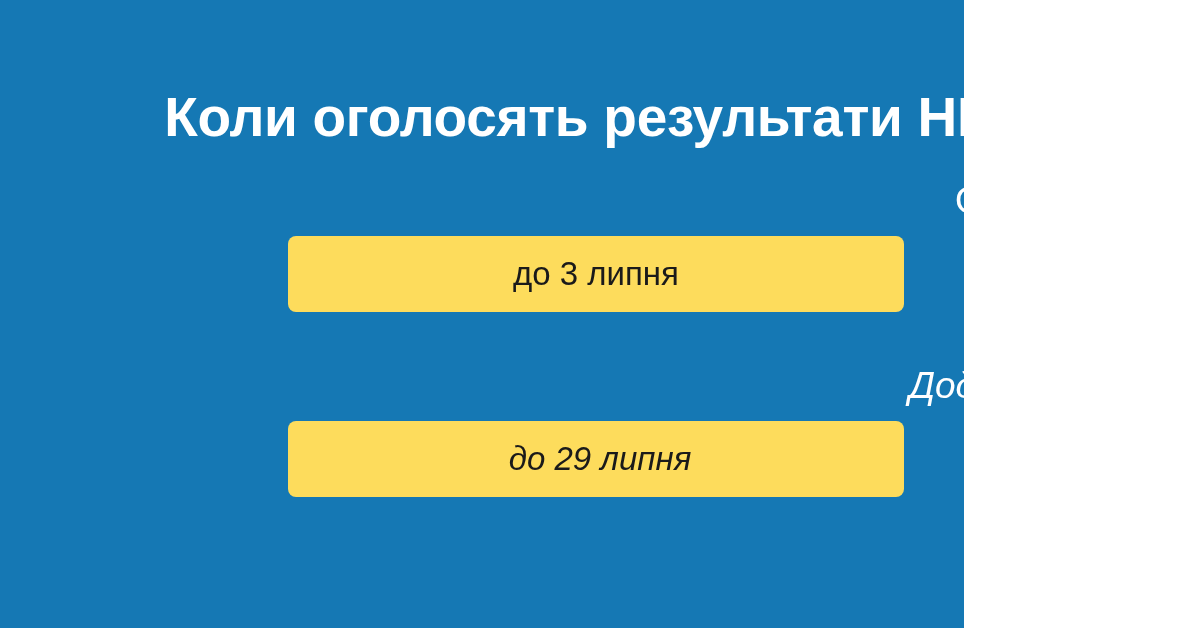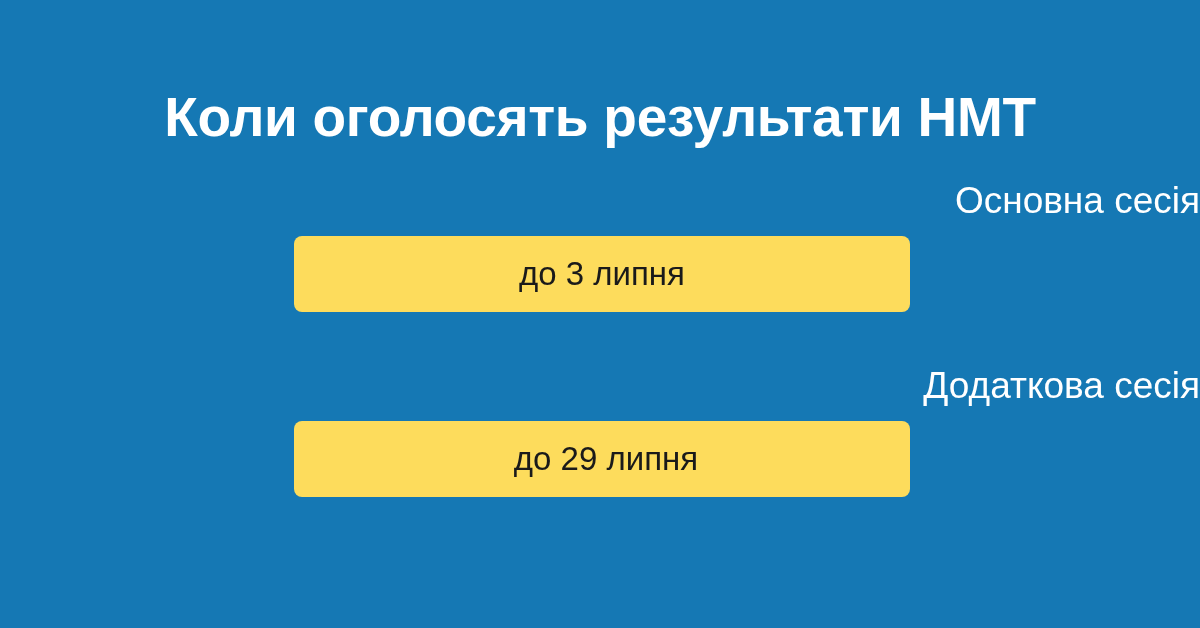--- a/index.html
+++ b/index.html
@@ -11,21 +11,21 @@
   body {
     width: 1200px;
     height: 628px;
     overflow: hidden;
     font-family: "Liberation Sans", "DejaVu Sans", sans-serif;
     -webkit-font-smoothing: antialiased;
   }
 
   #infographic {
     position: relative;
-    width: 1200px;
+    width: 964px;
     height: 628px;
     background: #1578b4;
     box-sizing: border-box;
   }
 
   
   .title {
     position: absolute;
     left: 0;
     top: 46px;
@@ -40,35 +40,35 @@
   }
 
   
   .session-block {
     position: absolute;
     left: 0;
     width: 1200px;
   }
 
   #session-main   { top: 178px; }
-  #session-extra  { top: 363px; }
+  #session-extra  { top: 363px; font-style: italic; }
 
   .session-label {
     width: 1200px;
     text-align: right;
     color: #ffffff;
     font-size: 37px;
     font-weight: 400;
     line-height: 45px;
     white-space: nowrap;
   }
 
   .date-pill {
     position: absolute;
-    left: 294px;
+    left: 288px;
     width: 616px;
     height: 76px;
     background: #fddc5c;
     border-radius: 8px;
     display: flex;
     align-items: center;
     justify-content: center;
     box-sizing: border-box;
   }
 

